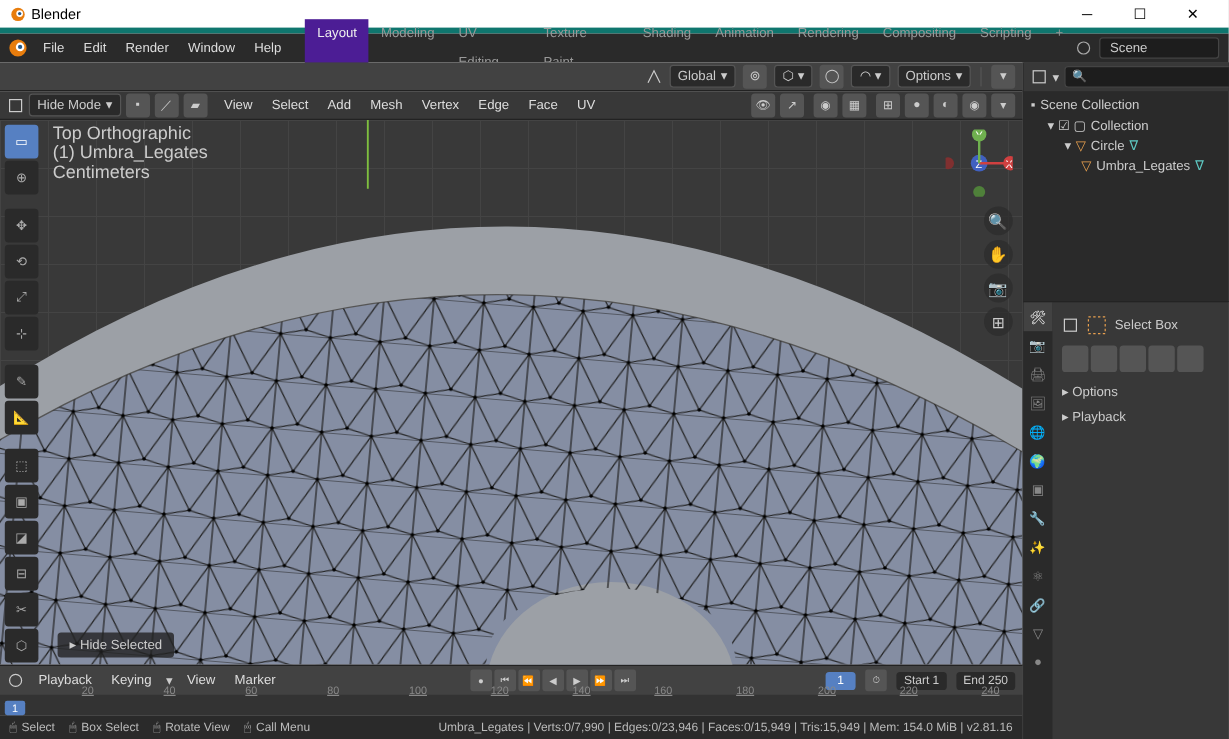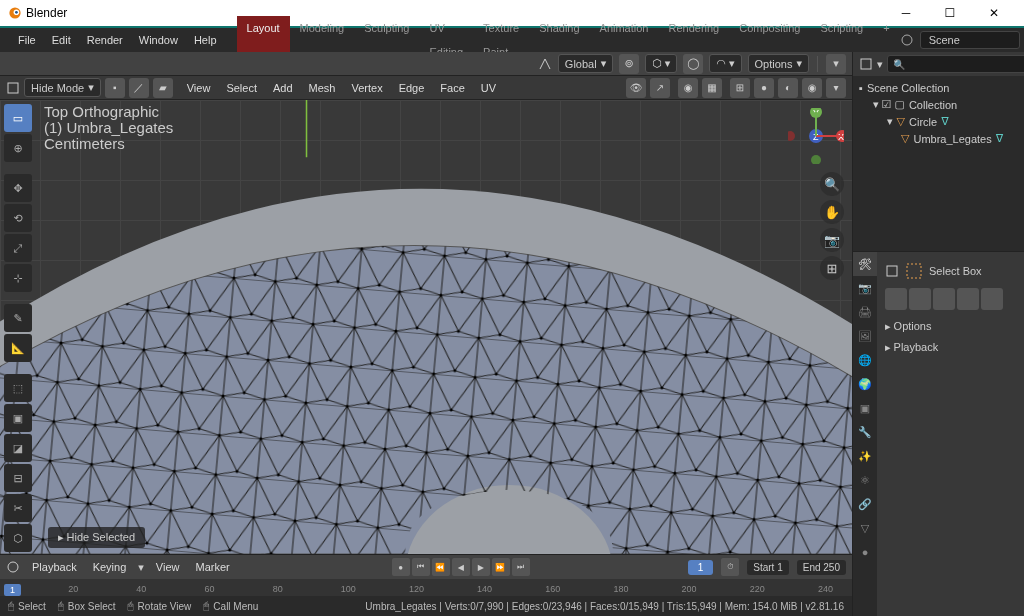--- a/index.html
+++ b/index.html
@@ -1,28 +1,28 @@
 <!DOCTYPE html>
 <html><head>
 <meta charset="utf-8">
 <style>
 * { margin: 0; padding: 0; box-sizing: border-box; font-family: -apple-system, BlinkMacSystemFont, "Segoe UI", sans-serif; }
 body { background: #fff; overflow: hidden; width: 1024px; height: 616px; font-size: 11px; color: #ccc; }
-.titlebar { height: 28px; background: #fff; display: flex; align-items: center; padding: 0 8px; border-bottom: 2px solid #0f766e; }
+.titlebar { height: 28px; background: #fff; display: flex; align-items: center; padding: 0 8px; border-bottom: 5px solid #0f766e; }
 .titlebar .title { font-size: 12px; color: #000; margin-left: 4px; }
 .titlebar .logo { width: 14px; height: 14px; }
 .titlebar .spacer { flex: 1; }
 .titlebar .winbtn { width: 44px; height: 28px; display: flex; align-items: center; justify-content: center; color: #000; font-size: 12px; cursor: pointer; }
 
 .topmenu { height: 24px; background: #2a2a2a; display: flex; align-items: center; padding-left: 6px; }
 .topmenu .blicon { width: 18px; height: 18px; margin-right: 4px; }
 .topmenu .menuitem { padding: 16px 8px; color: #ddd; font-size: 11px; cursor: pointer; line-height: 24px; }
 .topmenu .wsbar { display: flex; margin-left: 12px; }
 .topmenu .wstab { padding: 0 10px; color: #999; font-size: 11px; cursor: pointer; line-height: 24px; }
-.topmenu .wstab.active { background: #7f1d1d; color: #eee; }
+.topmenu .wstab.active { background: #4c1d95; color: #eee; }
 .topmenu .right { margin-left: auto; display: flex; align-items: center; gap: 6px; padding-right: 8px; }
 .topmenu .scenebox, .topmenu .layerbox { background: #1d1d1d; border: 1px solid #444; border-radius: 3px; padding: 2px 8px; font-size: 11px; width: 100px; }
 
 .main { display: flex; height: calc(616px - 28px - 24px); }
 .viewport-area { flex: 1; display: flex; flex-direction: column; position: relative; }
 .vp-header { height: 24px; background: #424242; display: flex; align-items: center; padding: 0 6px; gap: 6px; font-size: 11px; border-bottom: 1px solid #222; }
 .vp-header .hsep { width: 1px; height: 16px; background: #555; margin: 0 2px; }
 .vp-header .dropdown { background: #2a2a2a; border: 1px solid #555; border-radius: 3px; padding: 2px 6px; cursor: pointer; display: flex; align-items: center; gap: 4px; }
 .vp-header .icon-btn { width: 20px; height: 20px; background: #555; border-radius: 3px; display: flex; align-items: center; justify-content: center; cursor: pointer; }
 
@@ -49,21 +49,21 @@
 .timeline { height: 42px; background: #424242; display: flex; flex-direction: column; border-top: 1px solid #222; }
 .tl-header { height: 22px; display: flex; align-items: center; padding: 12px 6px; gap: 8px; font-size: 11px; }
 .tl-header .hitem { color: #ddd; padding: 0 4px; cursor: pointer; }
 .tl-header .playback-center { display: flex; gap: 2px; }
 .tl-header .pbtn { width: 18px; height: 18px; background: #555; border-radius: 2px; display: flex; align-items: center; justify-content: center; cursor: pointer; font-size: 8px; }
 .tl-header .pbtn.play { background: #555; }
 .tl-header .framebox { background: #5680c2; border-radius: 3px; padding: 2px 10px; font-size: 10px; color: #fff; }
 .tl-header .rangebox { background: #2a2a2a; border-radius: 3px; padding: 2px 6px; font-size: 10px; }
 .tl-ruler { flex: 1; background: #333; position: relative; font-size: 9px; color: #888; }
 .tl-ruler .cursor { position: absolute; left: 4px; bottom: 0; background: #5680c2; border-radius: 2px; padding: 1px 6px; color: #fff; font-size: 9px; }
-.tl-ruler .tick { position: absolute; bottom: 2px; }
+.tl-ruler .tick { position: absolute; bottom: 16px; text-decoration: underline; }
 
 .statusbar { height: 20px; background: #2a2a2a; display: flex; align-items: center; font-size: 10px; color: #bbb; padding: 0 8px; gap: 12px; }
 .statusbar .sitem { display: flex; align-items: center; gap: 4px; }
 .statusbar .spacer { flex: 1; }
 
 .right-panel { width: 172px; background: #383838; display: flex; border-left: 1px solid #222; }
 .outliner-props { flex: 1; display: flex; flex-direction: column; }
 .outliner { height: 200px; background: #2a2a2a; border-bottom: 1px solid #222; }
 .outliner-header { height: 24px; background: #383838; display: flex; align-items: center; padding: 0 6px; gap: 4px; }
 .outliner-header .search { flex: 1; background: #1d1d1d; border: 1px solid #444; border-radius: 3px; height: 18px; padding: 0 6px; font-size: 10px; }
@@ -108,21 +108,20 @@
       <circle cx="12" cy="9" r="2" fill="#265787"></circle>
     </svg>
   <span class="menuitem">File</span>
   <span class="menuitem">Edit</span>
   <span class="menuitem">Render</span>
   <span class="menuitem">Window</span>
   <span class="menuitem">Help</span>
   <div class="wsbar">
     <span class="wstab active">Layout</span>
     <span class="wstab">Modeling</span>
-    <span class="wstab">Sculpting</span>
     <span class="wstab">UV Editing</span>
     <span class="wstab">Texture Paint</span>
     <span class="wstab">Shading</span>
     <span class="wstab">Animation</span>
     <span class="wstab">Rendering</span>
     <span class="wstab">Compositing</span>
     <span class="wstab">Scripting</span>
     <span class="wstab">+</span>
   </div>
   <div class="right">

